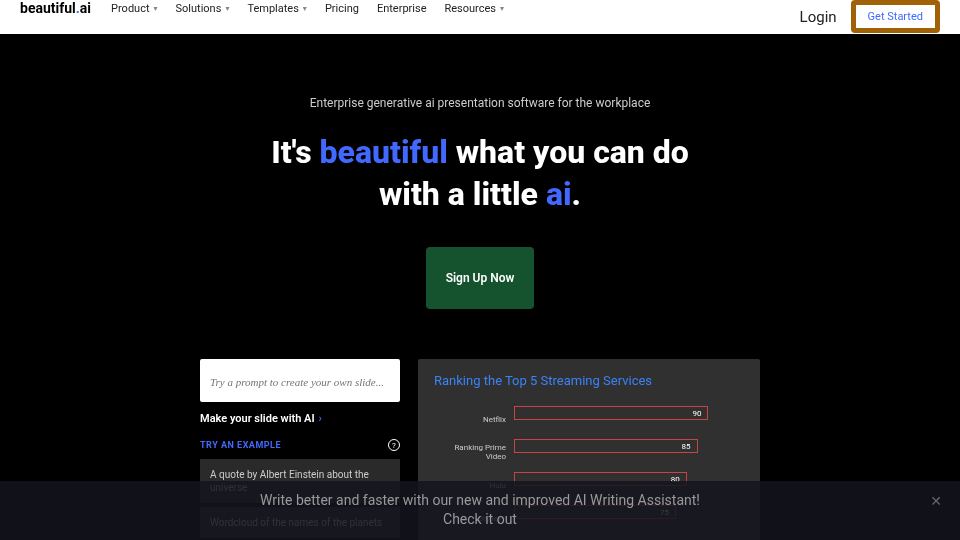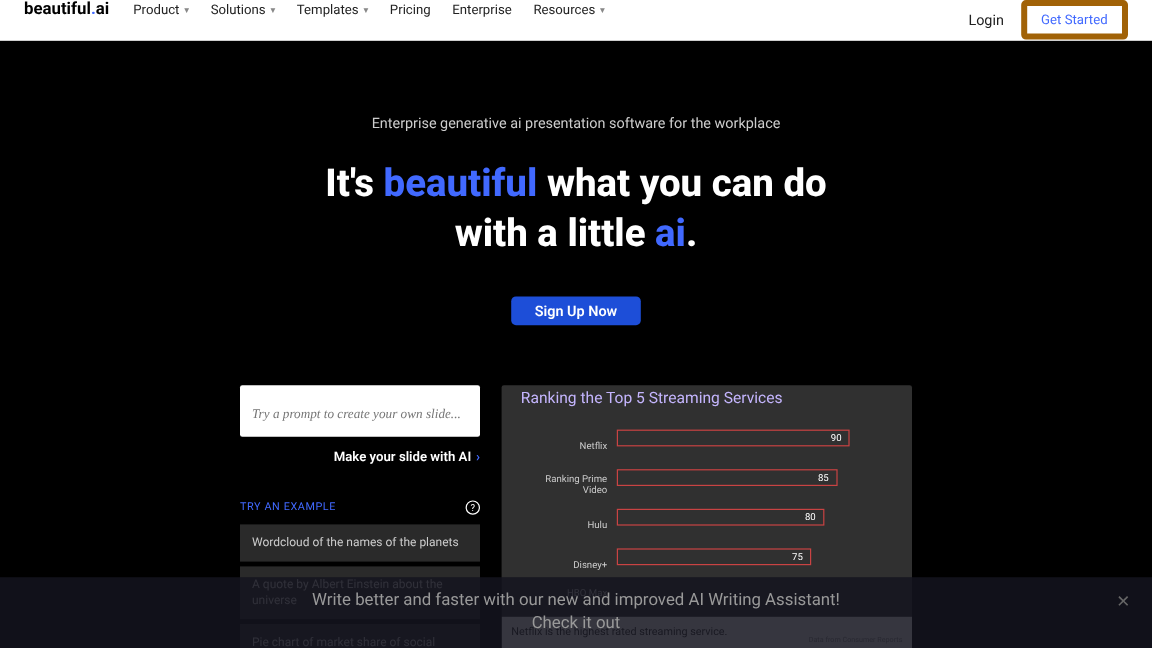--- a/index.html
+++ b/index.html
@@ -5,39 +5,39 @@
 *{margin:0;padding:0;box-sizing:border-box;font-family:-apple-system,BlinkMacSystemFont,"Segoe UI",Roboto,sans-serif}
 body{background:#000;color:#fff;width:960px;height:540px;overflow:hidden;position:relative}
 .navbar{background:#fff;height:34px;display:flex;align-items:flex-start;padding:0 20px;justify-content:space-between}
 .nav-left{display:flex;align-items:center;gap:20px}
 .logo{color:#000;font-weight:700;font-size:14px}
 .logo .dot{color:#4169ff}
 .nav-links{display:flex;gap:18px;align-items:center}
 .nav-item{color:#222;font-size:11px;display:flex;align-items:center;gap:4px;cursor:pointer}
 .chevron{font-size:8px;color:#888}
 .nav-right{display:flex;gap:14px;align-items:center}
-.login{color:#222;font-size:12px;cursor:pointer}
+.login{color:#222;font-size:15px;cursor:pointer}
 .get-started{border:5px solid #a16207;color:#4169ff;padding:5px 12px;border-radius:4px;font-size:11px;cursor:pointer;background:#fff}
 .hero{text-align:center;padding:62px 20px 30px}
 .subtitle{color:#ccc;font-size:12px;margin-bottom:22px}
 .headline{font-size:32px;font-weight:800;line-height:1.3;color:#fff}
 .headline .blue{color:#4169ff}
-.cta{background:#1d4ed8;color:#fff;border:none;padding:5px 20px;border-radius:4px;font-size:12px;font-weight:600;margin-top:32px;cursor:pointer}
+.cta{background:#14532d;color:#fff;border:none;padding:24px 20px;border-radius:4px;font-size:12px;font-weight:600;margin-top:32px;cursor:pointer}
 .content{display:flex;gap:18px;padding:0 200px;margin-top:20px}
 .left-panel{width:200px;flex-shrink:0}
 .prompt-input{background:#fff;padding:12px 10px;border-radius:2px;margin-bottom:10px}
 .prompt-input input{border:none;width:100%;font-style:italic;color:#4169ff;font-size:11px;font-family:Liberation Serif, serif;outline:none}
-.make-slide{text-align:right;color:#fff;font-size:11px;font-weight:600;margin-bottom:30px;display:flex;justify-content:flex-end;align-items:center;gap:4px}
+.make-slide{text-align:right;color:#fff;font-size:11px;font-weight:600;margin-bottom:14px;display:flex;justify-content:flex-start;align-items:center;gap:4px}
 .make-slide .arrow{color:#4169ff}
 .try-header{display:flex;justify-content:space-between;align-items:center;margin-bottom:8px}
-.try-label{color:#4169ff;font-size:9px;font-weight:400;letter-spacing:0.5px}
+.try-label{color:#4169ff;font-size:9px;font-weight:700;letter-spacing:0.5px}
 .help-icon{width:12px;height:12px;border-radius:50%;border:1px solid #fff;display:flex;align-items:center;justify-content:center;font-size:8px}
 .example{background:#2a2a2a;padding:9px 10px;margin-bottom:4px;font-size:10px;color:#ccc;cursor:pointer;line-height:1.3}
 .right-panel{flex:1;background:#303030;border-radius:2px;overflow:hidden}
-.chart-title{color:#c4b5fd;font-size:13px;padding:4px 16px 10px;font-weight:400}
+.chart-title{color:#3b82f6;font-size:13px;padding:14px 16px 10px;font-weight:400}
 .chart-body{padding:8px 30px 8px 16px}
 .bar-row{display:flex;align-items:center;margin-bottom:7px}
 .bar-label{width:80px;text-align:right;font-size:8px;color:#ccc;padding-right:8px}
 .bar-track{flex:1;position:relative;height:26px}
 .bar{height:14px;border:1px solid #c94343;position:relative}
 .bar-value{position:absolute;right:6px;top:50%;transform:translateY(-50%);font-size:8px;color:#fff}
 .chart-footer{background:#f5f5f5;padding:8px;text-align:left;color:#333;font-size:9px;position:relative}
 .chart-note{position:absolute;right:8px;bottom:3px;font-size:6px;color:#999}
 .banner{position:absolute;bottom:0;left:0;right:0;background:rgba(20,20,30,0.85);padding:10px;text-align:center}
 .banner-text{color:#999;font-size:14px;line-height:1.4}
@@ -95,22 +95,22 @@
       <input type="text" placeholder="Try a prompt to create your own slide..." style="">
     </div>
     <div class="make-slide">
       <span>Make your slide with AI</span>
       <span class="arrow">›</span>
     </div>
     <div class="try-header">
       <div class="try-label">TRY AN EXAMPLE</div>
       <div class="help-icon">?</div>
     </div>
+    <div class="example">A quote by Albert Einstein about the universe</div>
     <div class="example">Wordcloud of the names of the planets</div>
-    <div class="example">A quote by Albert Einstein about the universe</div>
     <div class="example">Pie chart of market share of social media networks</div>
 
   </div>
   <div class="right-panel">
     <div class="chart-title">Ranking the Top 5 Streaming Services</div>
     <div class="chart-body">
       <div class="bar-row">
           <div class="bar-label">Netflix</div>
           <div class="bar-track">
             <div class="bar" style="width:90%">

